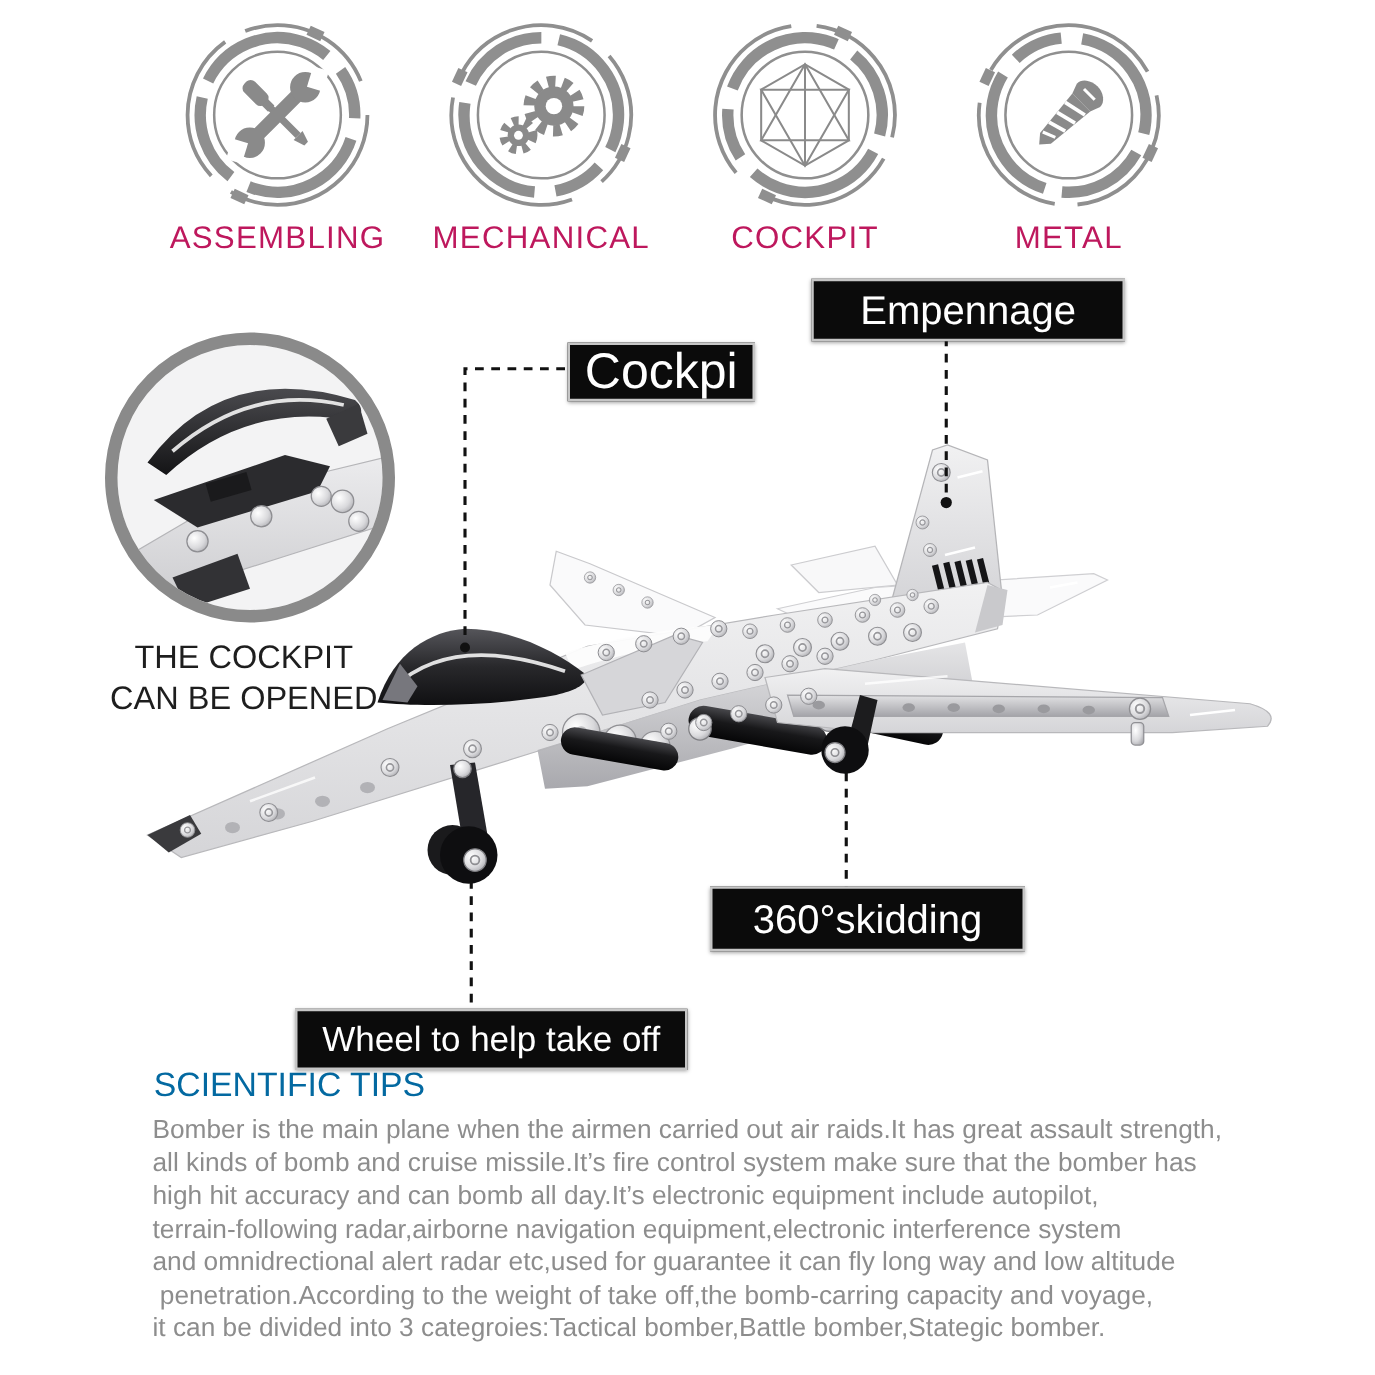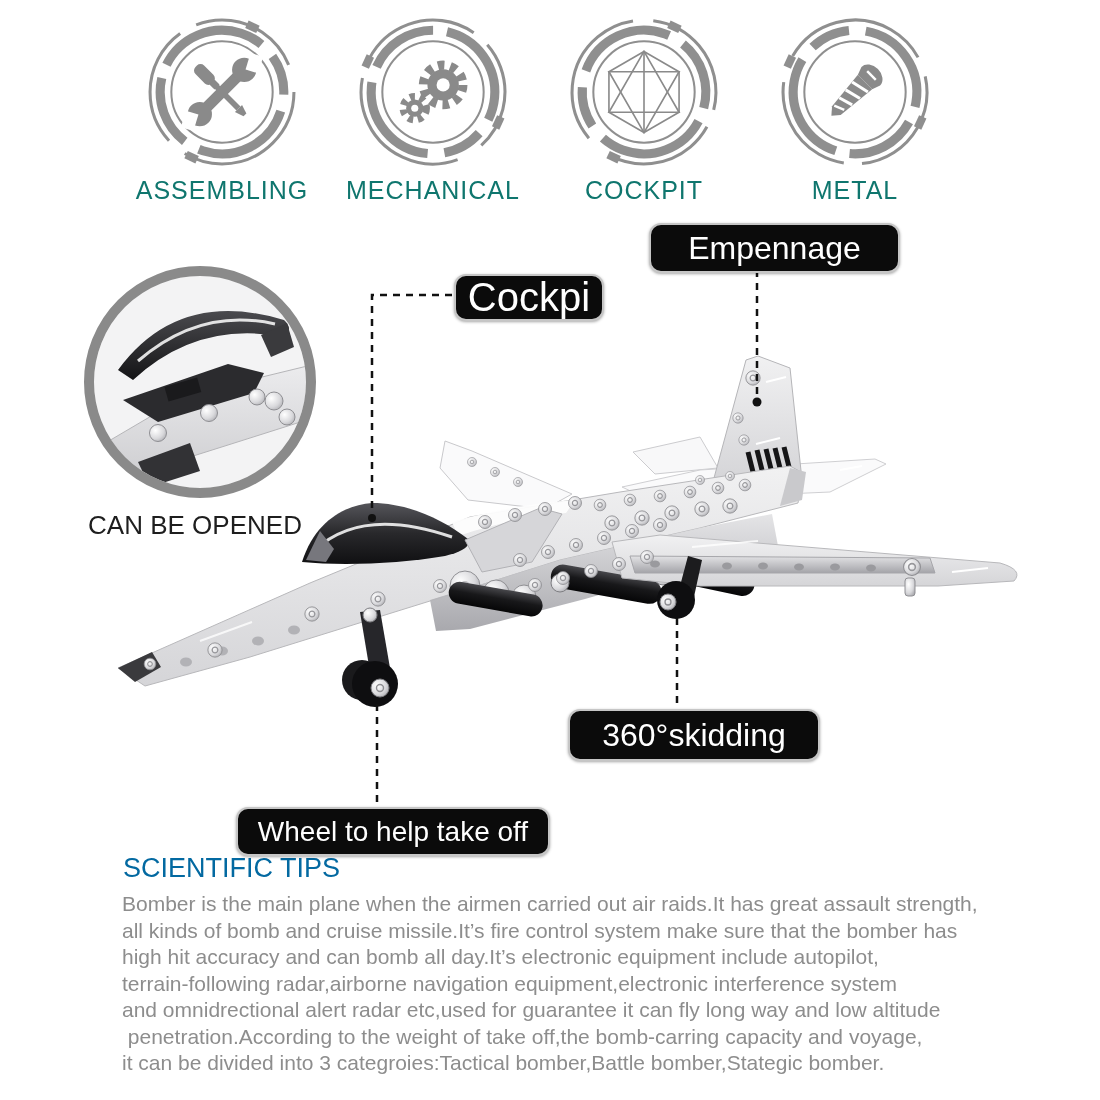--- a/index.html
+++ b/index.html
@@ -1,23 +1,23 @@
 <!DOCTYPE html>
 <html><head>
 <meta charset="utf-8">
 <style>
   html,body{margin:0;padding:0;background:#fff}
   #canvas{position:relative;width:1100px;height:1100px;background:#ffffff;overflow:hidden;
           font-family:"Liberation Sans",sans-serif}
   
   .badge{position:absolute;top:16px;width:180px;text-align:center}
   .badge svg{width:152px;height:152px;display:block;margin:0 auto}
-  .badge-label{margin-top:8px;font-size:25px;letter-spacing:1px;color:#0f766e;white-space:nowrap}
-  
-  .pill{position:absolute;background:#0b0b0b;border:2px solid #c6c6c6;border-radius:12px;
+  .badge-label{margin-top:8px;font-size:25px;letter-spacing:1px;color:#be185d;white-space:nowrap}
+  
+  .pill{position:absolute;background:#0b0b0b;border:2px solid #c6c6c6;border-radius:0;
         color:#ffffff;display:flex;align-items:center;justify-content:center;
         box-shadow:0 1px 3px rgba(0,0,0,.35);white-space:nowrap;z-index:5}
   #pill-cockpit   {left:454px;top:274px;width:146px;height:43px;font-size:40px}
   #pill-empennage {left:649px;top:223px;width:247px;height:46px;font-size:32px}
   #pill-skidding  {left:568px;top:709px;width:248px;height:48px;font-size:32px}
   #pill-wheel     {left:236px;top:807px;width:310px;height:45px;font-size:28px}
   
   #inset{position:absolute;left:78px;top:260px;z-index:2}
   #caption{position:absolute;left:83px;top:509px;width:224px;text-align:center;
            font-size:26px;line-height:33px;color:#1e1e1e;z-index:2}
@@ -175,20 +175,21 @@
       <circle cx="131" cy="153" r="8.5" fill="url(#chromeI)" stroke="#8e8e92"></circle>
       <circle cx="179" cy="137" r="8" fill="url(#chromeI)" stroke="#8e8e92"></circle>
       <circle cx="196" cy="141" r="9" fill="url(#chromeI)" stroke="#8e8e92"></circle>
       <circle cx="209" cy="157" r="8" fill="url(#chromeI)" stroke="#8e8e92"></circle>
       <polygon points="60,202 112,183 122,211 72,227" fill="#323235"></polygon>
     </g>
     <circle cx="122" cy="122" r="111" fill="none" stroke="#8a8a8a" stroke-width="10"></circle>
   </svg>
 
   <div id="caption">
+    <div>THE COCKPIT</div>
     <div>CAN BE OPENED</div>
   </div>
 
   <svg id="plane-svg" width="1100" height="1100" viewBox="0 0 1100 1100">
     <defs>
       <linearGradient id="bodyGrad" x1="0" y1="0" x2="0" y2="1">
         <stop offset="0" stop-color="#f1f1f2"></stop>
           <stop offset="1" stop-color="#d5d5d8"></stop>
       </linearGradient>
       <linearGradient id="silverG" x1="0" y1="0" x2="0" y2="1">

